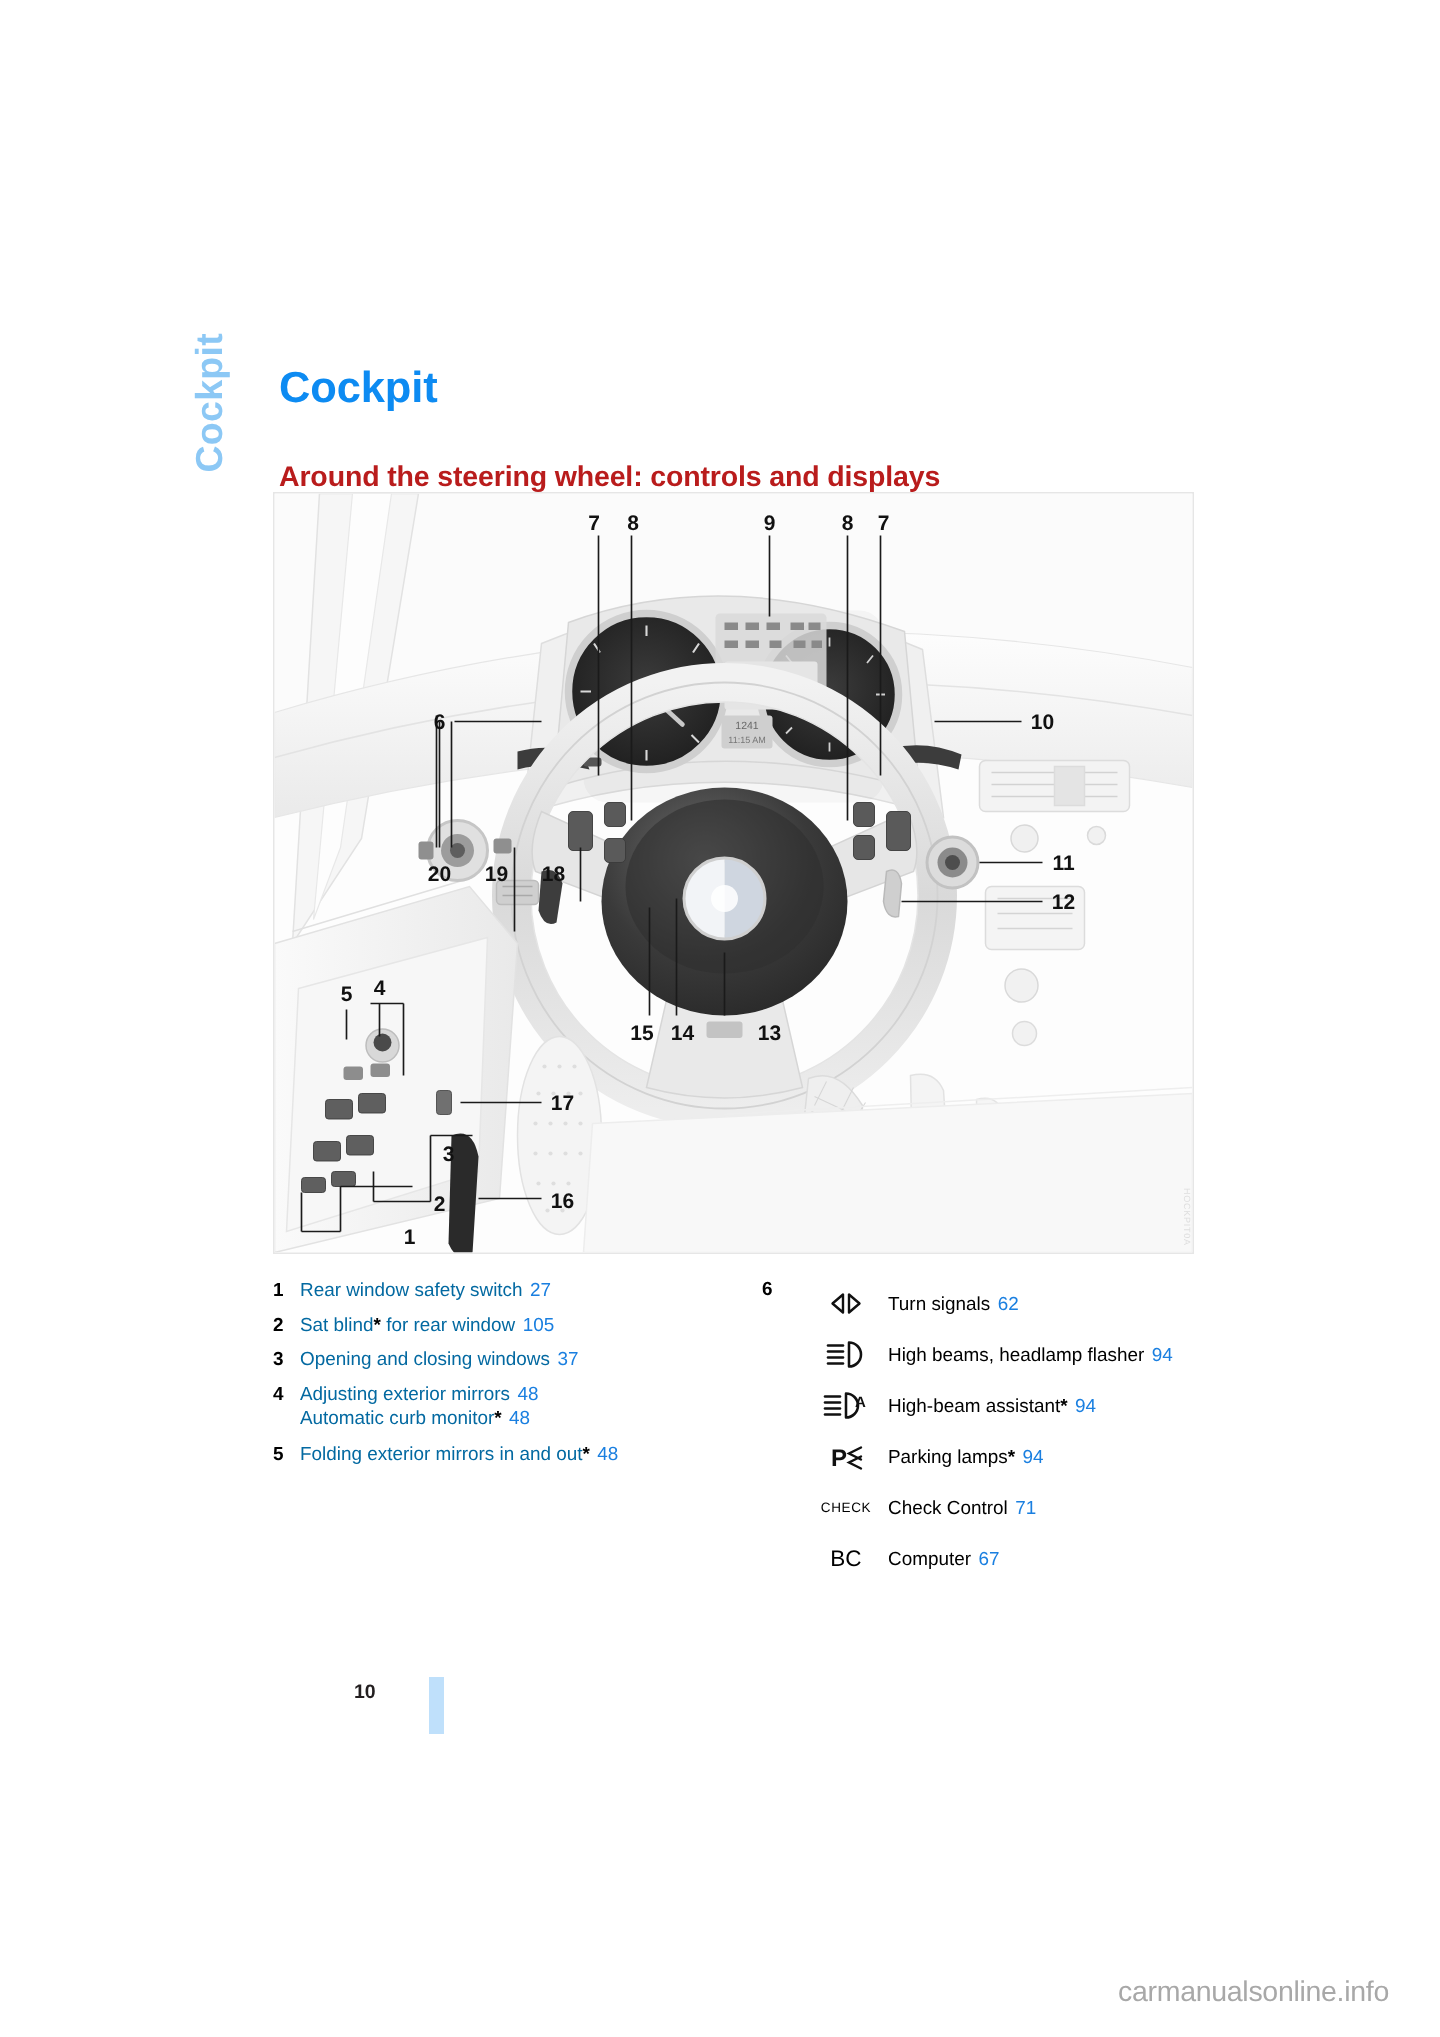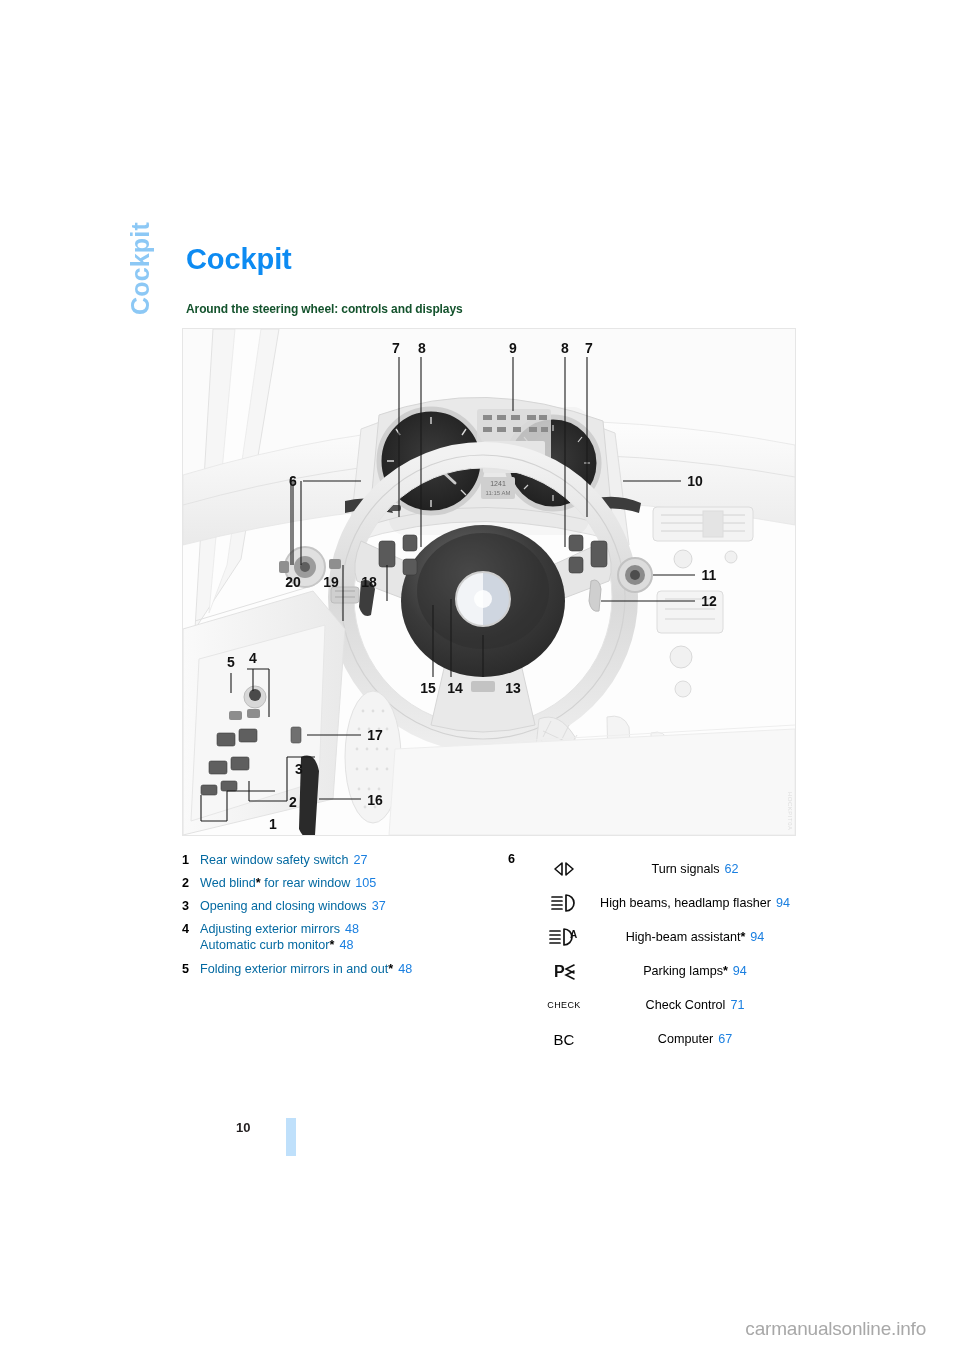--- a/index.html
+++ b/index.html
@@ -51,23 +51,23 @@
     top: 224px;
     font-size: 29px;
     font-weight: bold;
     color: #0d8bf2;
     letter-spacing: -0.1px;
   }
   .section-title {
     position: absolute;
     left: 186px;
     top: 292px;
-    font-size: 12px;
+    font-size: 19px;
     font-weight: bold;
-    color: #14532d;
+    color: #b91c1c;
     letter-spacing: -0.1px;
   }
 
   
   .illus {
     position: absolute;
     left: 182px;
     top: 328px;
     width: 612px;
     height: 506px;
@@ -126,21 +126,20 @@
     font-weight: bold;
     font-size: 12.6px;
     color: #000;
   }
   .icon-rows { margin-left: 28px; }
   .icon-row {
     display: flex;
     align-items: center;
     min-height: 34px;
     font-size: 12.6px;
-    text-align: center;
   }
   .icon-cell {
     flex: 0 0 56px;
     display: flex;
     align-items: center;
     justify-content: center;
     height: 26px;
   }
   .icon-cell svg { display: block; }
   .icon-text-check {
@@ -444,21 +443,21 @@
       <div class="item">
         <span class="item-num">1</span>
         <span class="item-body">
           <span class="item-label">Rear window safety switch</span><span class="pg">27</span>
         </span>
       </div>
 
       <div class="item">
         <span class="item-num">2</span>
         <span class="item-body">
-          <span class="item-label">Wed blind</span><span class="star">*</span><span class="item-label"> for rear window</span><span class="pg">105</span>
+          <span class="item-label">Sat blind</span><span class="star">*</span><span class="item-label"> for rear window</span><span class="pg">105</span>
         </span>
       </div>
 
       <div class="item">
         <span class="item-num">3</span>
         <span class="item-body">
           <span class="item-label">Opening and closing windows</span><span class="pg">37</span>
         </span>
       </div>
 

